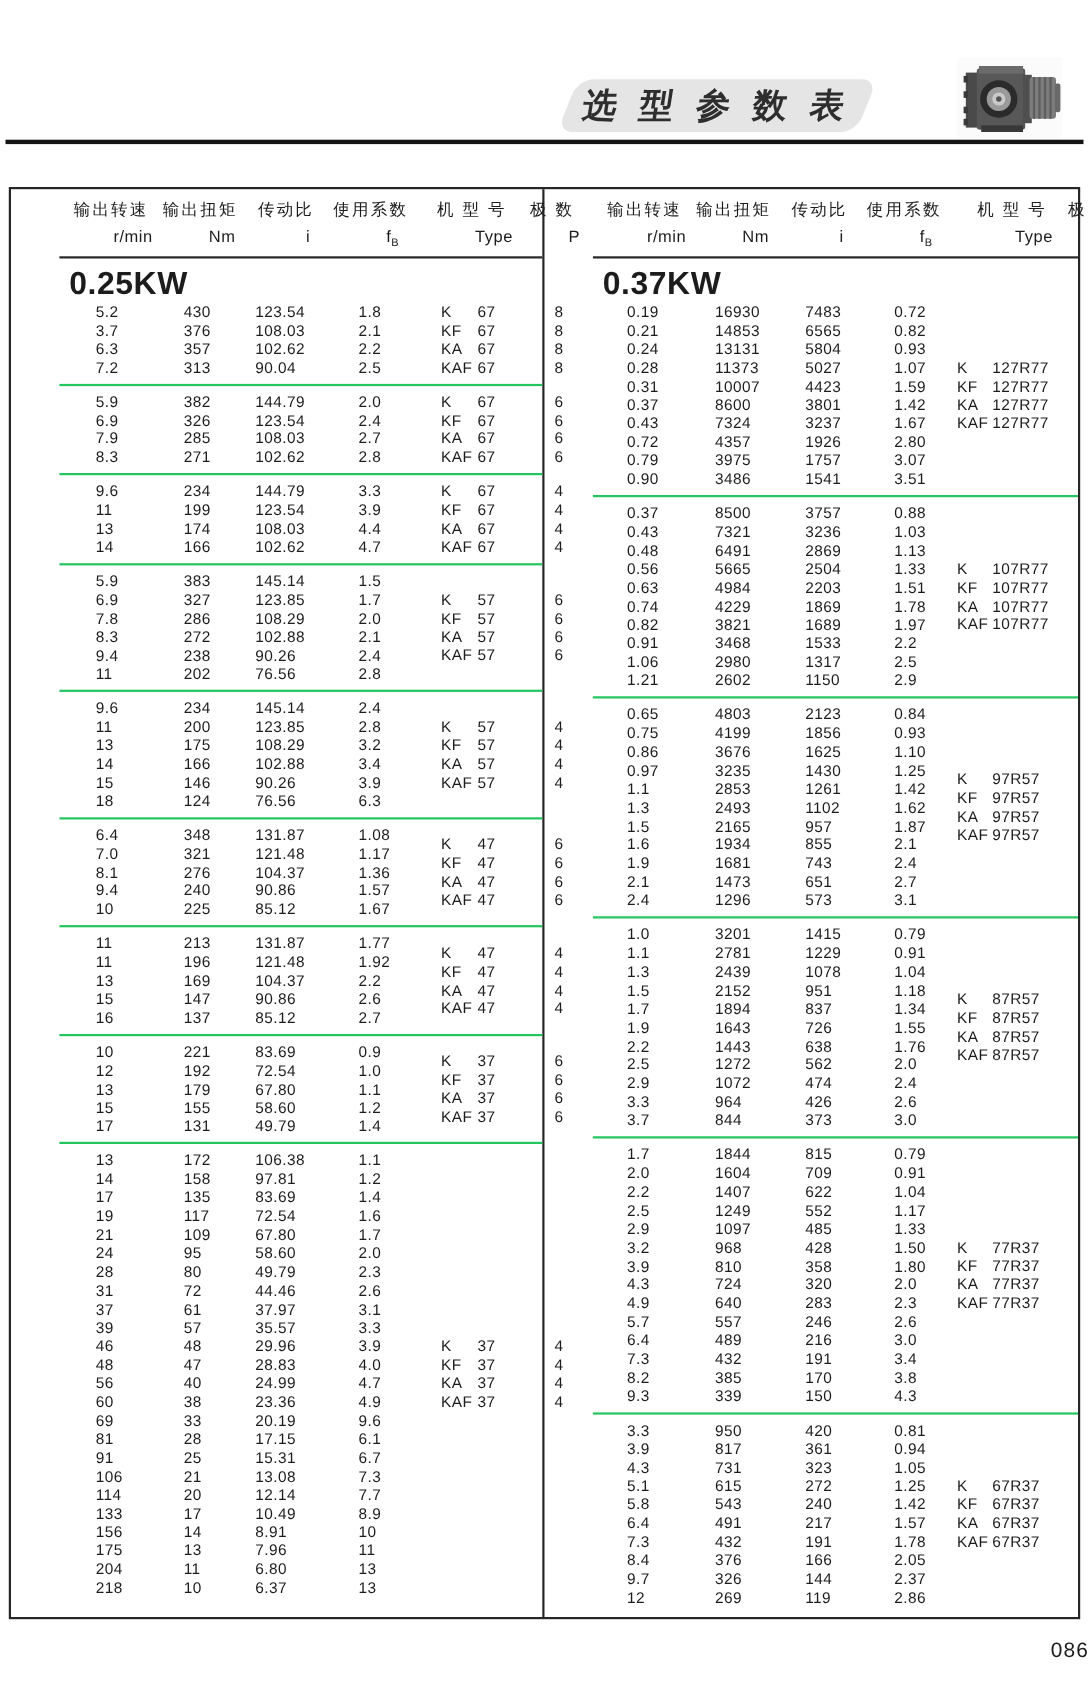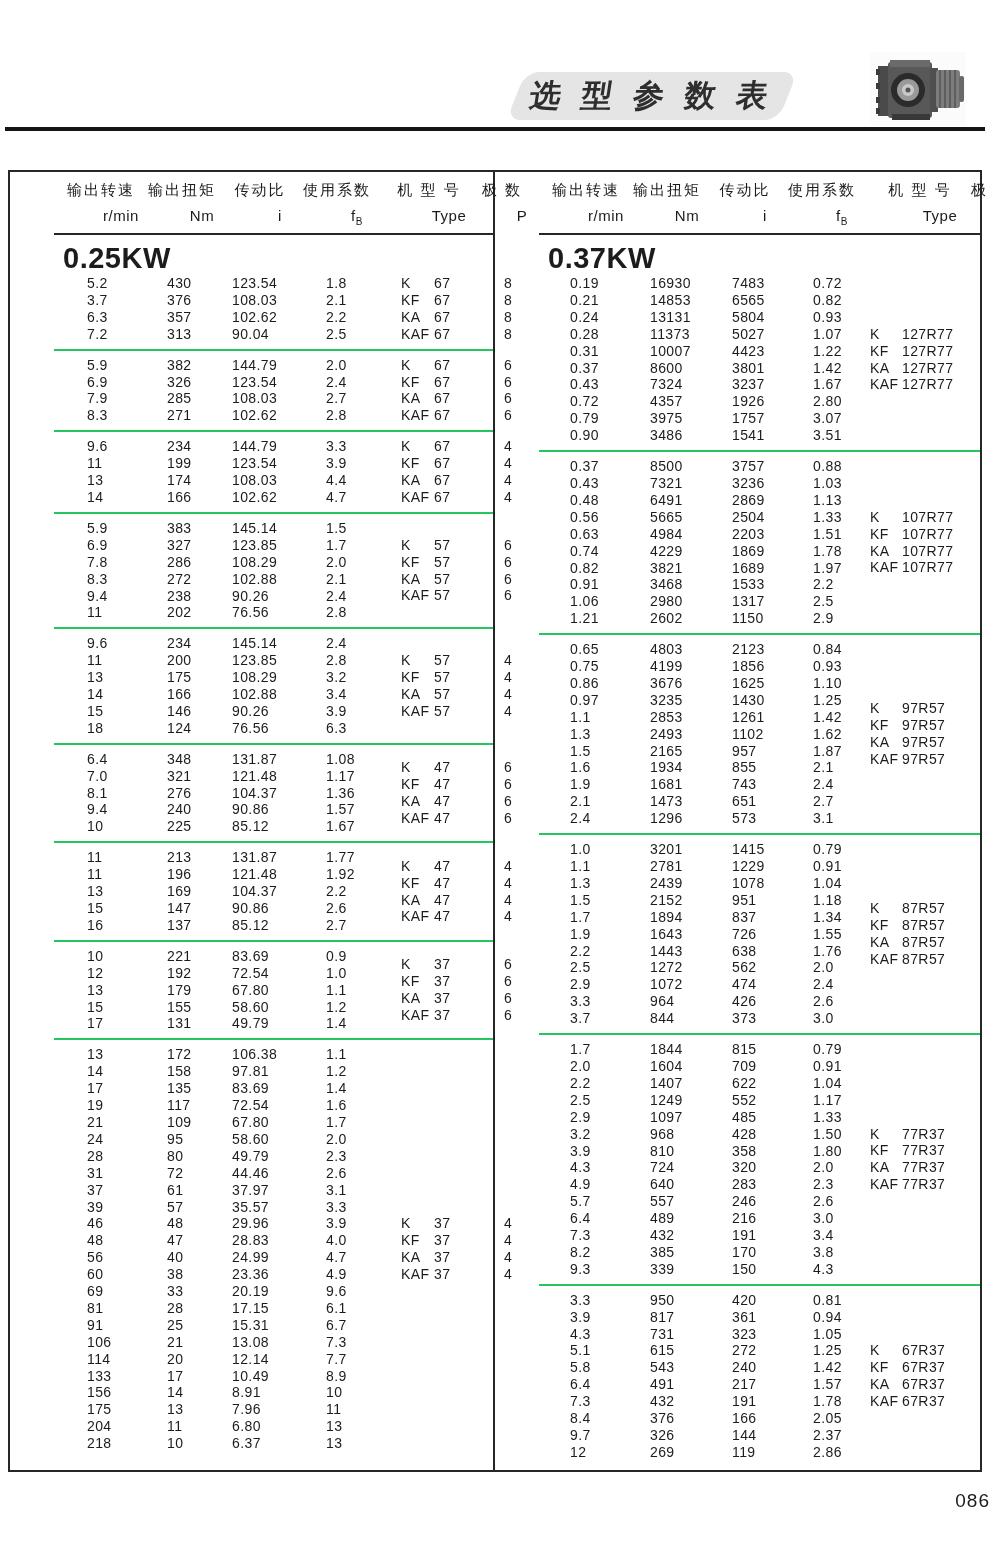--- a/index.html
+++ b/index.html
@@ -737,21 +737,21 @@
           <div class="row">
             <span class="w0">0.28</span>
             <span class="w1">11373</span>
             <span class="w2">5027</span>
             <span class="w3">1.07</span>
           </div>
           <div class="row">
             <span class="w0">0.31</span>
             <span class="w1">10007</span>
             <span class="w2">4423</span>
-            <span class="w3">1.22</span>
+            <span class="w3">1.59</span>
           </div>
           <div class="row">
             <span class="w0">0.37</span>
             <span class="w1">8600</span>
             <span class="w2">3801</span>
             <span class="w3">1.42</span>
           </div>
           <div class="row">
             <span class="w0">0.43</span>
             <span class="w1">7324</span>

